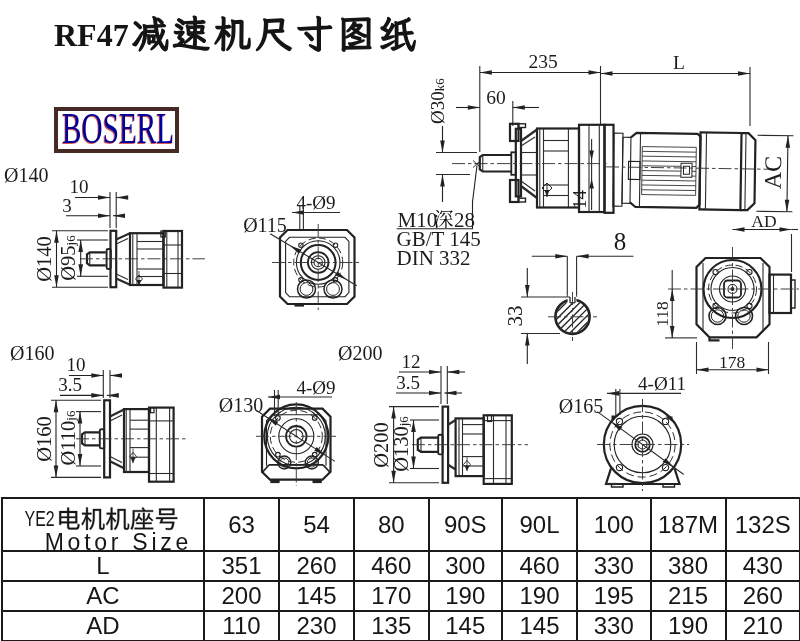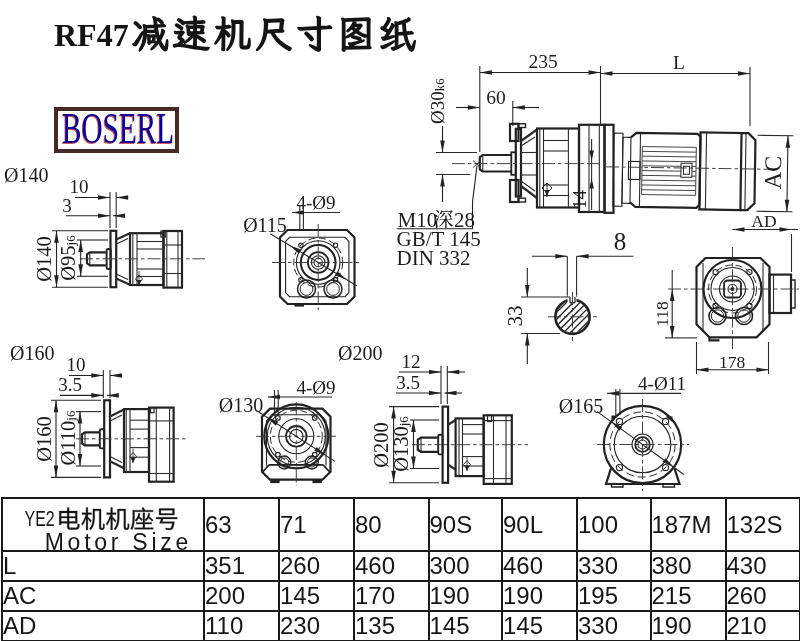--- a/index.html
+++ b/index.html
@@ -2,21 +2,21 @@
 <html><head><meta charset="utf-8"><style>
 * { margin:0; padding:0; box-sizing:border-box; }
 body { background:#fff; }
 #page { position:relative; width:800px; height:641px; background:#fff; overflow:hidden; font-family:"Liberation Serif", serif; }
 #title { position:absolute; left:54px; top:17px; font-family:"Liberation Serif", serif; font-weight:bold; font-size:32px; color:#141414; letter-spacing:0px; }
 #titlecn { position:absolute; left:125px; top:11px; }
 #logo { position:absolute; left:54px; top:62px; width:125px; height:46px; border:4px solid #452a26; background:#fff;margin-top:45px; }
 #logo span { position:absolute; left:4px; top:-8px; font-family:"Liberation Serif", serif; font-size:44px; color:#00009a; transform:scaleX(0.665); transform-origin:0 0; text-shadow:-1.3px 1.3px 0 rgba(205,30,30,.75); }
 #tablewrap { position:absolute; left:1px; top:497px; width:797px; }
 table { border-collapse:collapse; table-layout:fixed; width:797px; font-family:"Liberation Sans", sans-serif; }
-td { border:2px solid #1a1a1a; vertical-align:middle; height:30px; font-size:24px; color:#161616; padding:0; }
+td { border:2px solid #1a1a1a; text-align:center; vertical-align:middle; height:30px; font-size:24px; color:#161616; padding:0; }
 tr.hd td { height:53px; }
 #hdrcell { position:relative; }
 svg text { }
 </style></head>
 <body>
 <div id="page">
   <div id="title">RF47</div>
   <svg id="titlecn" width="300" height="48" viewBox="0 0 300 48">
       <g transform="translate(6.0 36.5) scale(0.03800 -0.03800)">
         <path d="M952 204Q940 204 935 168Q925 83 913.0 36.5Q901 -10 895.0 -10.0Q889 -10 852.5 38.5Q816 87 772 190Q804 243 841.0 325.5Q878 408 878.0 427.5Q878 447 838 469Q823 476 817.5 476.0Q812 476 812 470V466Q814 462 814 456V440Q814 430 798.0 377.5Q782 325 747 257Q717 335 693 496Q688 529 686 540L876 551Q903 553 903 565Q903 579 875 598Q864 606 858.0 606.0Q852 606 842.0 602.5Q832 599 824.0 598.5Q816 598 806 597L680 589Q670 654 661 772Q659 791 631.0 798.5Q603 806 589.0 806.0Q575 806 575.0 800.5Q575 795 583.5 787.0Q592 779 595.5 768.5Q599 758 602.0 732.0Q605 706 609.5 665.5Q614 625 619 585L405 572Q353 598 338.5 598.0Q324 598 324 590Q324 586 326 581L332 567Q342 540 342 473V404Q342 357 335 283Q321 120 225 -56Q217 -71 217.0 -80.0Q217 -89 223.0 -89.0Q229 -89 250.0 -68.0Q271 -47 297.5 -6.5Q324 34 348.5 92.5Q373 151 388.5 229.0Q404 307 404 479V524L626 537Q642 436 659.0 354.0Q676 272 708 190Q641 80 541 -27Q526 -43 526.0 -50.5Q526 -58 532.5 -58.0Q539 -58 569.5 -36.0Q600 -14 643.5 28.5Q687 71 732 132Q767 52 797 8Q859 -83 905 -83Q923 -83 936.5 -68.0Q950 -53 954 -20Q966 72 966.0 138.0Q966 204 952 204ZM787 641Q803 624 813.0 624.0Q823 624 833.5 639.0Q844 654 844 659Q844 671 785.5 719.5Q727 768 714.5 768.0Q702 768 694.0 757.0Q686 746 686.0 738.5Q686 731 695 724Q743 688 787 641ZM446 442 424 445Q418 445 418.0 441.0Q418 437 424 421Q435 393 459 393L472 394L614 401Q635 403 635.0 415.0Q635 427 620.0 440.5Q605 454 598.0 454.0Q591 454 583.0 450.0Q575 446 563 446L466 443ZM591 325 498 319Q456 331 443.5 331.0Q431 331 431.0 326.0Q431 321 437.0 311.0Q443 301 444 277L450 166V155L447 122Q447 110 462.5 99.5Q478 89 488 89Q504 89 504 106V109L503 126L612 132Q623 133 630.5 135.0Q638 137 638.0 145.5Q638 154 621 178L632 282Q633 287 635.0 291.0Q637 295 637.0 301.0Q637 307 626.0 316.5Q615 326 603 326ZM577 280 571 174 501 171 497 275ZM274 536Q274 545 222.5 593.0Q171 641 146.0 658.0Q121 675 115.0 675.0Q109 675 97.0 663.5Q85 652 85.0 644.5Q85 637 88.5 632.5Q92 628 126.0 599.0Q160 570 193.5 532.0Q227 494 234.5 494.0Q242 494 250 501Q274 520 274 536ZM111 48H115Q127 48 135.5 58.5Q144 69 179.0 124.5Q214 180 263.5 280.0Q313 380 313.0 397.0Q313 414 306 414Q293 414 274 384Q174 224 96 126Q80 106 64.5 98.5Q49 91 49 84Q49 82 62.0 68.0Q75 54 111 48Z" fill="#151515" stroke="#151515" stroke-width="42"></path>
@@ -484,21 +484,21 @@
 <g transform="translate(127.00000000000001 29) scale(0.02430 -0.02430)">
                   <path d="M757 606C736 486 687 391 606 330V623H533V228H255V161H533V12H190V-54H953V12H606V161H891V228H606V327C622 316 648 295 659 284C701 319 736 362 764 414C818 367 875 312 907 276L952 324C917 363 849 424 790 472C805 510 816 552 824 597ZM350 606C329 481 282 378 198 314C215 304 244 282 255 271C299 309 335 357 363 415C404 375 447 329 471 297L516 347C489 382 435 435 388 476C401 514 411 554 418 598ZM480 823C498 796 517 764 533 734H112V456C112 311 105 109 27 -35C45 -43 77 -64 91 -77C173 76 186 302 186 456V664H949V734H618C601 769 575 813 550 847Z" fill="#161616" stroke="#161616" stroke-width="12"></path>
                 </g>
 <g transform="translate(151.60000000000002 29) scale(0.02430 -0.02430)">
                   <path d="M260 732H736V596H260ZM185 799V530H815V799ZM63 440V371H269C249 309 224 240 203 191H727C708 75 688 19 663 -1C651 -9 639 -10 615 -10C587 -10 514 -9 444 -2C458 -23 468 -52 470 -74C539 -78 605 -79 639 -77C678 -76 702 -70 726 -50C763 -18 788 57 812 225C814 236 816 259 816 259H315L352 371H933V440Z" fill="#161616" stroke="#161616" stroke-width="12"></path>
                 </g>
        <text x="41.7" y="50.5" font-family="Liberation Sans, sans-serif" font-size="23" fill="#161616" textLength="143.6" lengthAdjust="spacing">Motor Size</text>
      </svg>
   </td>
             <td>63</td>
-            <td>71</td>
+            <td>54</td>
             <td>80</td>
             <td>90S</td>
             <td>90L</td>
             <td>100</td>
             <td>187M</td>
             <td>132S</td>
           </tr>
   <tr>
             <td>L</td>
             <td>351</td>

